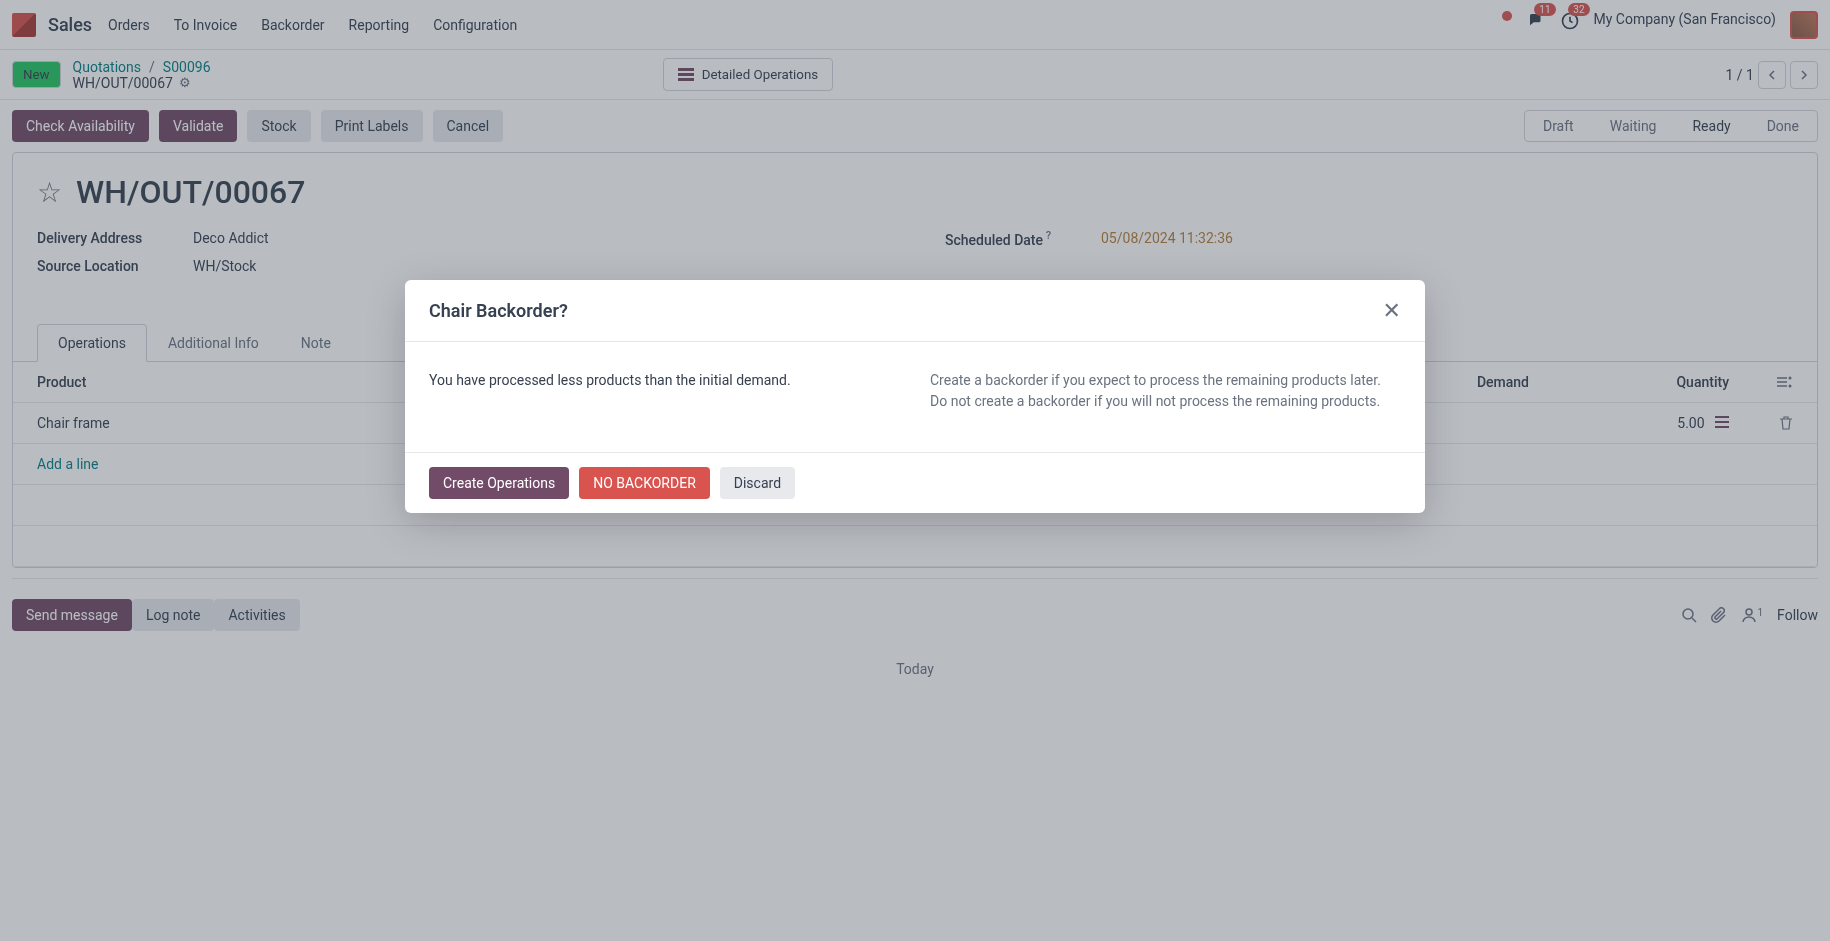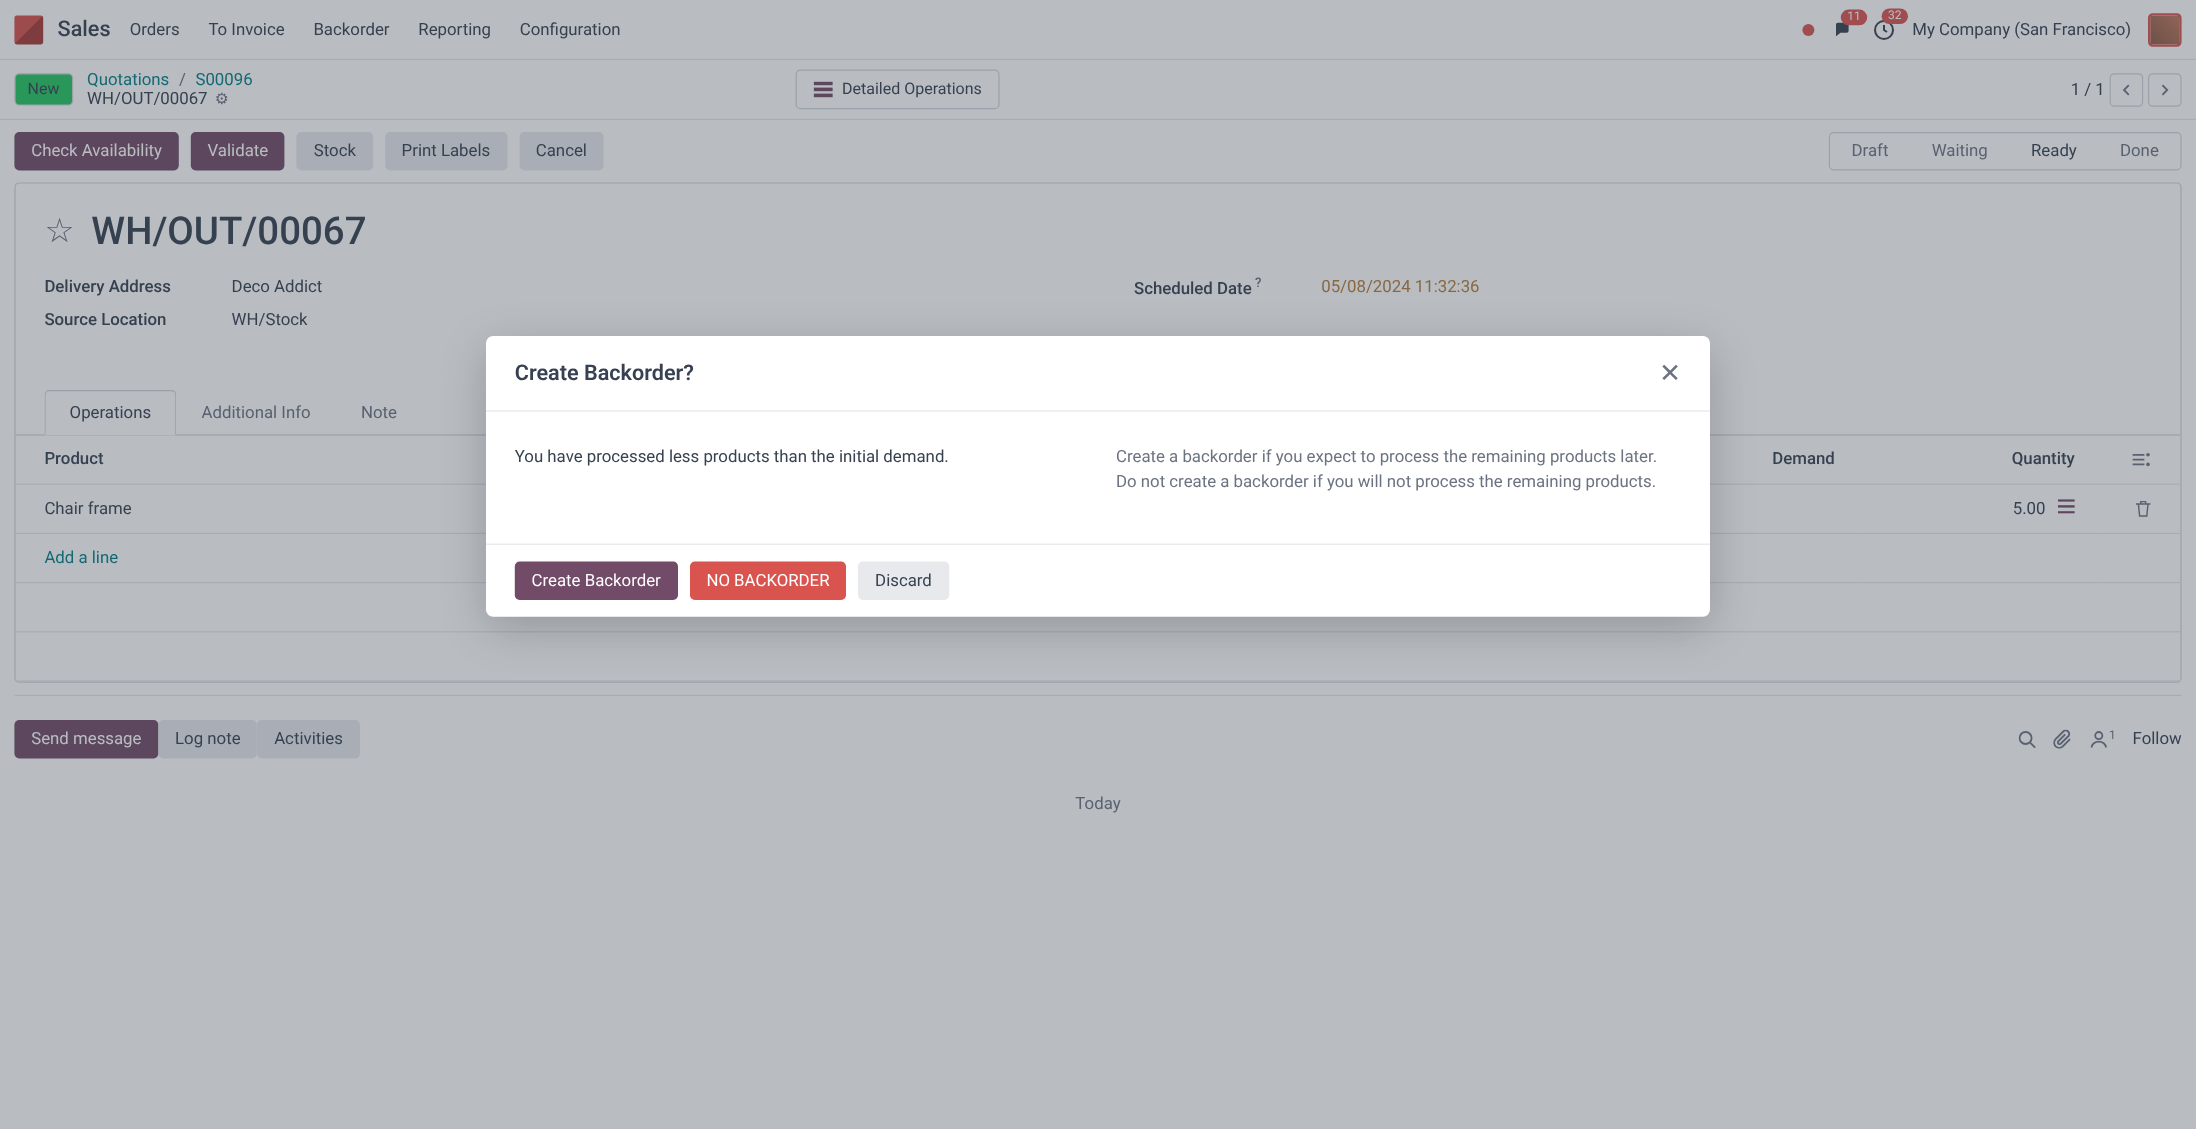--- a/index.html
+++ b/index.html
@@ -5,21 +5,21 @@
 * { box-sizing: border-box; margin: 0; padding: 0; font-family: -apple-system, BlinkMacSystemFont, "Segoe UI", Roboto, Helvetica, Arial, sans-serif; }
 body { background: #fff; color: #374151; font-size: 14px; overflow: hidden; }
 
 
 .navbar { display: flex; align-items: center; height: 50px; padding: 0 12px; background: #fff; border-bottom: 1px solid #e5e7eb; }
 .navbar .logo { width: 24px; height: 24px; background: linear-gradient(135deg,#d4504a 50%,#a73a35 50%); border-radius: 2px; margin-right: 12px; }
 .navbar .app-name { font-weight: 500; color: #374151; margin-right: 16px; font-size: 18px; }
 .navbar .menu { display: flex; gap: 24px; }
 .navbar .menu-item { color: #374151; cursor: pointer; }
 .navbar .spacer { flex: 1; }
-.navbar .right { display: flex; align-items: center; gap: 14px; }
+.navbar .right { display: flex; gap: 14px; }
 .red-dot { width: 10px; height: 10px; background: #d9534f; border-radius: 50%; }
 .icon-btn { position: relative; cursor: pointer; }
 .badge { position: absolute; top: -8px; right: -10px; background: #d9534f; color: #fff; border-radius: 10px; padding: 1px 5px; font-size: 10px; min-width: 16px; text-align: center; }
 .company { color: #374151; }
 .avatar { width: 28px; height: 28px; border-radius: 4px; background: linear-gradient(45deg,#8b5a44,#c0765b); border: 2px solid #d9534f; }
 
 
 .breadcrumb-row { display: flex; align-items: center; padding: 8px 12px; gap: 12px; border-bottom: 1px solid #e5e7eb; }
 .new-btn { border: 1px solid #d1d5db; background: #22c55e; padding: 5px 10px; border-radius: 4px; color: #374151; cursor: pointer; }
 .breadcrumb { display: flex; flex-direction: column; }
@@ -278,26 +278,26 @@
       <sup style="font-size:10px">1</sup>
     </span>
     <span style="color:#374151">Follow</span>
   </div>
 </div>
 <div class="today">Today</div>
 
 <div class="overlay">
   <div class="modal">
     <div class="modal-header">
-      <div class="modal-title">Create Backorder?</div>
+      <div class="modal-title">Chair Backorder?</div>
       <button class="modal-close">✕</button>
     </div>
     <div class="modal-body">
       <div>You have processed less products than the initial demand.</div>
       <div class="hint">Create a backorder if you expect to process the remaining products later. Do not create a backorder if you will not process the remaining products.</div>
     </div>
     <div class="modal-footer">
-      <button class="btn btn-primary">Create Backorder</button>
+      <button class="btn btn-primary">Create Operations</button>
       <button class="btn btn-danger">NO BACKORDER</button>
       <button class="btn btn-secondary">Discard</button>
     </div>
   </div>
 </div>
 
 </body></html>

